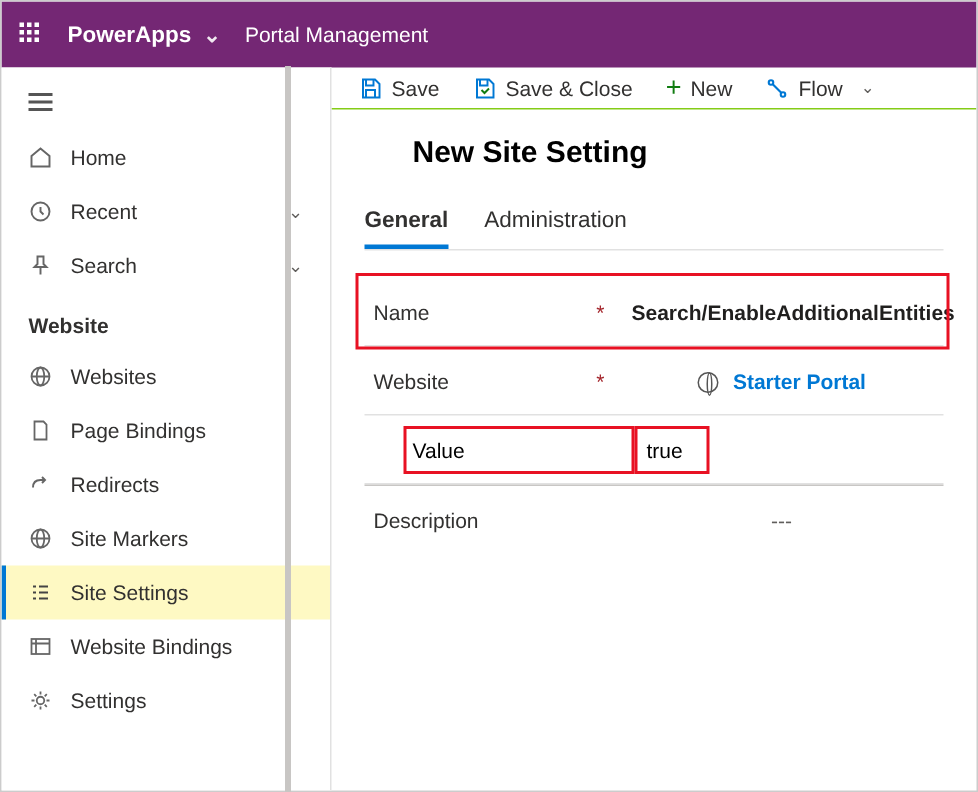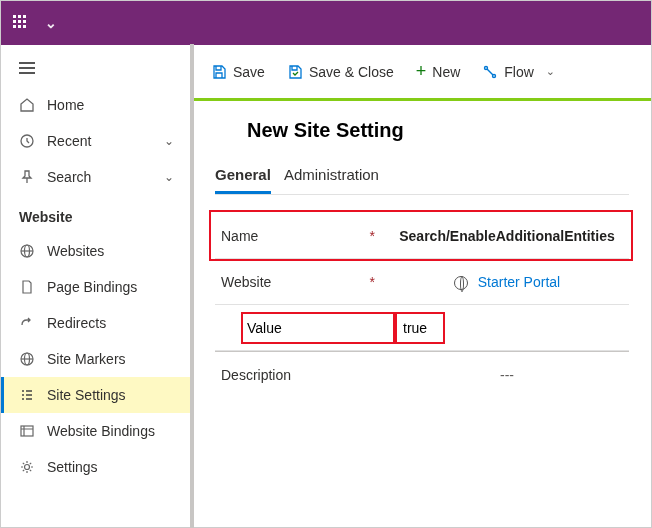--- a/index.html
+++ b/index.html
@@ -7,56 +7,56 @@
 
 .topbar { height: 44px; background: #742774; color: #fff; display: flex; align-items: center; padding: 0 12px; gap: 16px; }
 .waffle { width: 16px; height: 16px; display: grid; grid-template-columns: repeat(3,3px); grid-template-rows: repeat(3,3px); gap: 2px; }
 .waffle span { background: #fff; }
 .brand { font-weight: 600; font-size: 15px; display: flex; align-items: center; gap: 8px; }
 .brand-chev { font-size: 14px; opacity: .9; }
 .portal { font-size: 14px; font-weight: 400; }
 
 .layout { display: flex; height: calc(100% - 44px); }
 
-.sidebar { width: 192px; border-right: 1px solid #e1e1e1; background: #fff; display: flex; flex-direction: column; }
+.sidebar { width: 220px; border-right: 1px solid #e1e1e1; background: #fff; display: flex; flex-direction: column; }
 .hamburger { padding: 14px 18px 10px; color: #555; cursor: pointer; }
 .hamburger div { width: 16px; height: 2px; background: #555; margin: 3px 0; }
 
 .nav-item { display: flex; align-items: center; gap: 12px; padding: 10px 18px; font-size: 14px; color: #323130; cursor: pointer; position: relative; }
 .nav-item .chev-r { margin-left: auto; color: #605e5c; font-size: 12px; }
 .nav-icon { width: 16px; text-align: center; color: #666; font-size: 14px; }
 
 .section-h { padding: 14px 18px 8px; font-size: 14px; font-weight: 600; color: #323130; }
 
 .active-item { background: #fef9c3; }
 .active-item::before { content:""; position:absolute; left:0; top:0; bottom:0; width:3px; background:#0078d4; }
 
 .main { flex: 1; display: flex; flex-direction: column; overflow: hidden; }
 
-.cmdbar { height: 56px; border-bottom: 3px solid #84cc16; display: flex; align-items: center; gap: 22px; padding: 0 18px; font-size: 14px; color: #323130; }
+.cmdbar { height: 28px; border-bottom: 1px solid #84cc16; display: flex; align-items: center; gap: 22px; padding: 0 18px; font-size: 14px; color: #323130; }
 .cmd { display: flex; align-items: center; gap: 6px; cursor: pointer; }
 .cmd-icon { width: 16px; height: 16px; display: inline-flex; align-items: center; justify-content: center; }
 .plus { color: #107c10; font-size: 18px; font-weight: 400; }
 .flowico { color: #0078d4; font-size: 12px; }
 
 .content { padding: 18px 22px; overflow: auto; }
 h1 { font-size: 20px; font-weight: 600; margin-bottom: 16px; margin-left: 32px; }
 
-.tabs { display: flex; gap: 13px; border-bottom: 1px solid #e1e1e1; margin-bottom: 18px; }
+.tabs { display: flex; gap: 24px; border-bottom: 1px solid #e1e1e1; margin-bottom: 18px; }
 .tab { padding: 8px 0; font-size: 15px; color: #323130; cursor: pointer; border-bottom: 3px solid transparent; }
 .tab.active { font-weight: 600; border-bottom-color: #0078d4; }
 
 .form { font-size: 14px; }
 .row { display: flex; align-items: center; min-height: 46px; border-bottom: 1px solid #e1e1e1; }
 .row.last { border-top: 1px solid #c8c6c4; border-bottom: none; }
 .lbl { width: 160px; padding-left: 6px; color: #323130; }
 .req { color: #a4262c; margin-left: auto; padding-right: 10px; }
 .lblbox { display: flex; width: 170px; align-items: center; }
 .val { flex: 1; padding: 0 8px; font-weight: 600; color: #201f1e; text-align: center; }
-.link { color: #0078d4; font-weight: 400; }
+.link { color: #0078d4; font-weight: 700; }
 .globe-s { display:inline-block; width:14px; height:14px; border:1.5px solid #555; border-radius:50%; margin-right:6px; vertical-align:-3px; position:relative; }
 .globe-s::after { content:""; position:absolute; left:5px; top:-1px; width:2px; height:14px; border:1px solid #555; border-radius:50%; }
 .hl-name { position: relative; }
 .hl-name::before { content:""; position:absolute; left:-6px; right:-4px; top:-3px; bottom:-3px; border:2px solid #e81123; pointer-events:none; }
 .hl-valrow .hl-lbl { border:2px solid #e81123; padding:6px 4px; }
 .hl-valrow .hl-val { border:2px solid #e81123; padding:6px 6px; font-weight:400; min-width:50px; }
 .vflex { display:flex; align-items:center;padding-left:26px; }
 .empty { color:#605e5c; font-weight:400; }
 .vscroll { width: 4px; background: #c8c6c4; align-self: stretch; margin-left: 6px; }
 svg { display:block; }
@@ -70,22 +70,24 @@
       <span></span>
       <span></span>
       <span></span>
       <span></span>
       <span></span>
       <span></span>
       <span></span>
       <span></span>
   </div>
   <div class="brand">
+    <span>PowerApps</span>
     <span class="brand-chev">⌄</span>
   </div>
+  <div class="portal">Portal Management</div>
 </div>
 
 <div class="layout">
   <div class="sidebar">
     <div class="hamburger">
         <div></div>
         <div></div>
         <div></div>
       </div>
 

